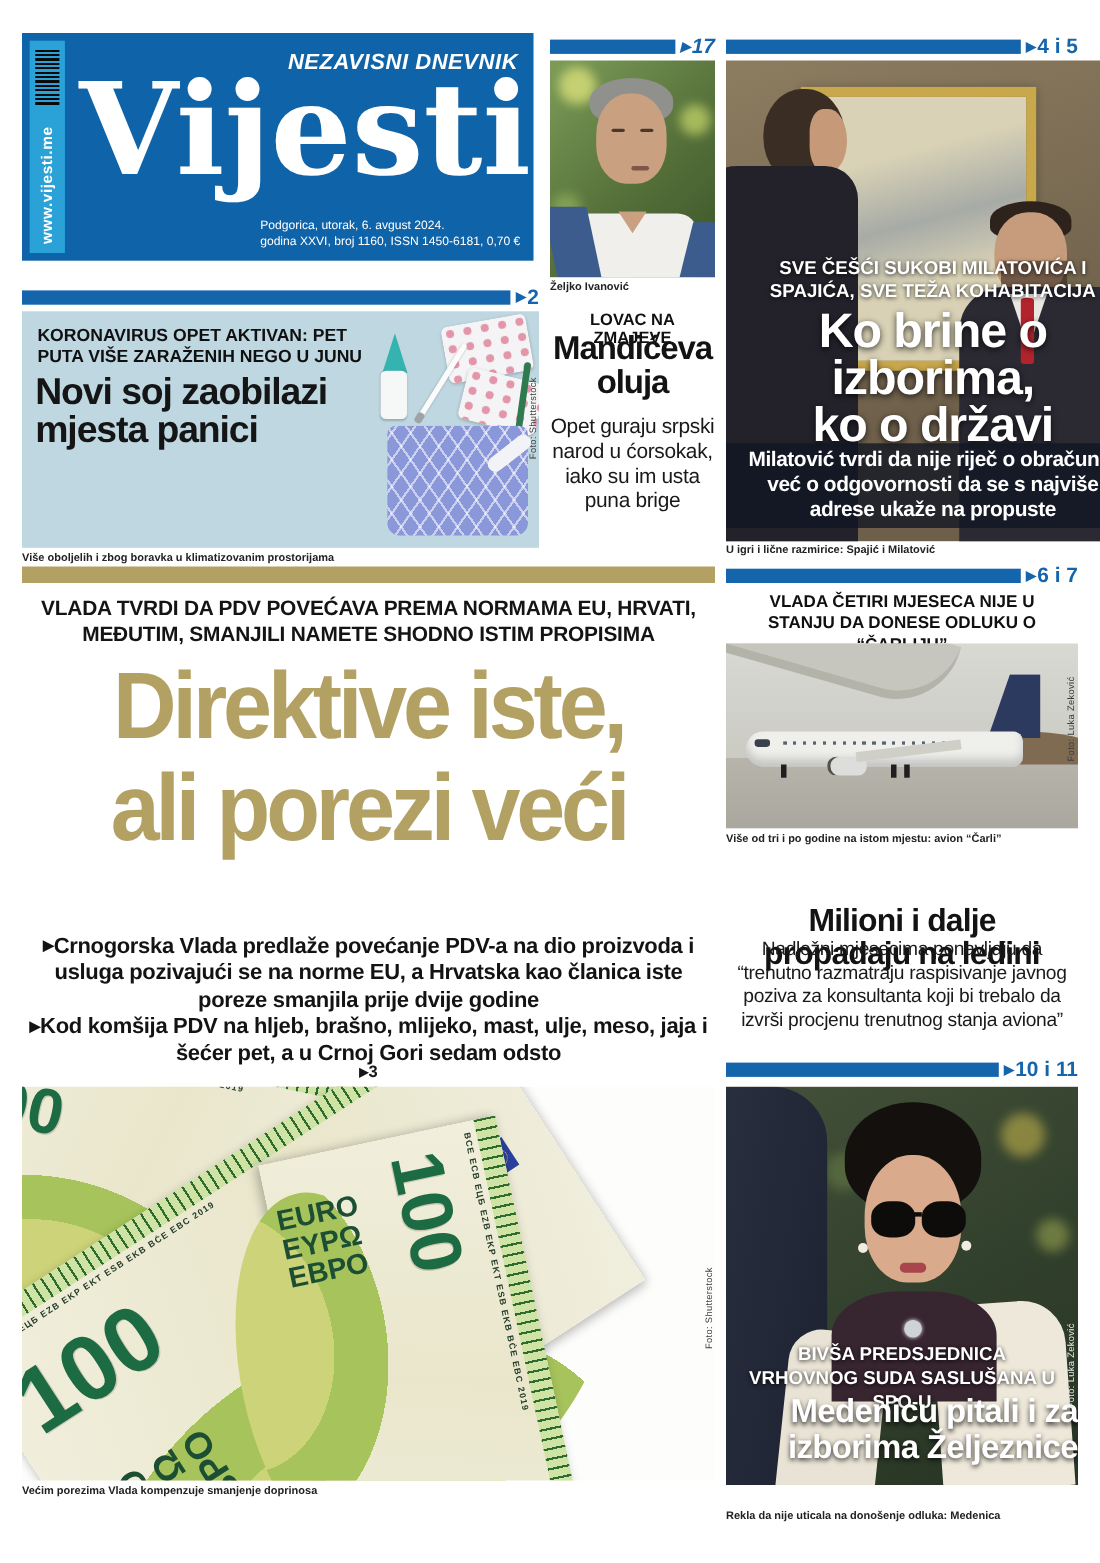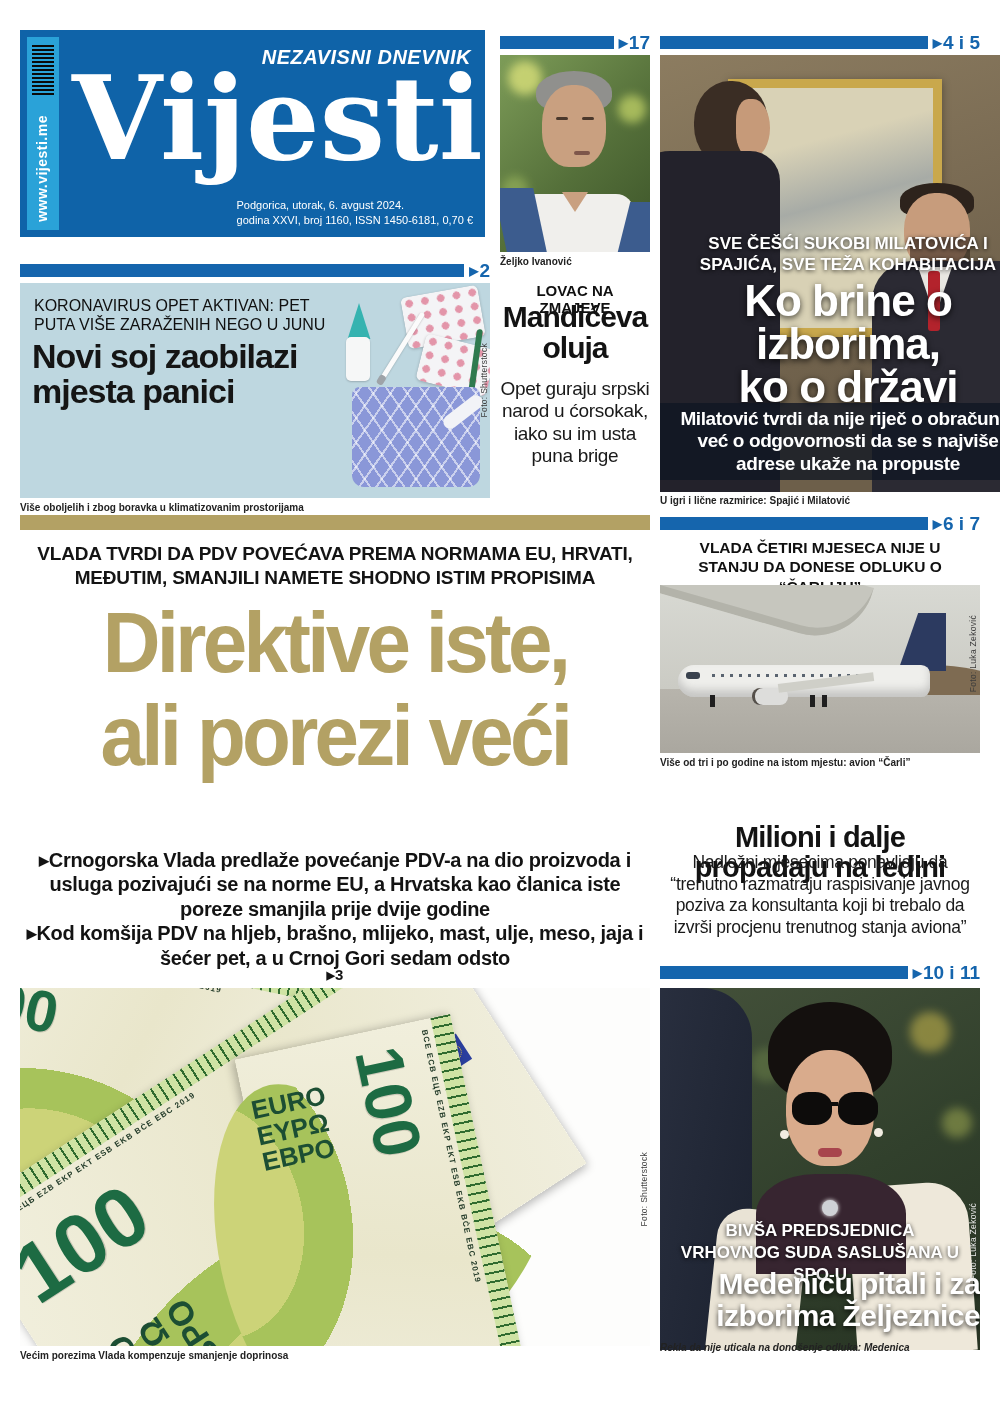--- a/index.html
+++ b/index.html
@@ -25,21 +25,21 @@
   .pagebar .bar{flex:1;height:13px;background:#1565ad;}
   .pagebar .num{color:#1565ad;font-weight:800;font-size:19px;white-space:nowrap;line-height:1;}
   .pagebar .num .arr{font-size:12px;vertical-align:2px;margin-right:1px;}
 
   .caption{font-size:10px;font-weight:600;color:#222;}
   .vcredit{position:absolute;writing-mode:vertical-rl;transform:rotate(180deg);
       font-size:8.5px;color:#3c3c3c;letter-spacing:.3px;}
 
   
   .covid-panel{left:20px;top:283px;width:470px;height:215px;background:#bed7e0;overflow:hidden;}
-  .covid-kicker{position:absolute;left:14px;top:13px;font-size:16px;font-weight:400;line-height:1.2;color:#101010;}
+  .covid-kicker{position:absolute;left:14px;top:13px;font-size:16px;font-weight:700;line-height:1.2;color:#101010;}
   .covid-headline{position:absolute;left:12px;top:56px;font-size:34px;font-weight:800;line-height:1.04;
       letter-spacing:-1px;color:#151515;}
   .covid-caption{left:20px;top:502px;}
 
   
   .basket-art{position:absolute;right:6px;top:6px;width:152px;height:200px;}
   .blister{position:absolute;background:#f4f4f6;border-radius:6px;
       background-image:radial-gradient(circle,#e395a9 3.5px,rgba(0,0,0,0) 4px);background-size:16px 14px;
       box-shadow:0 1px 3px rgba(0,0,0,.2);}
   .thermo{position:absolute;width:5px;height:78px;background:#fbfbfb;border-radius:3px;box-shadow:0 1px 2px rgba(0,0,0,.25);}
@@ -162,41 +162,41 @@
   .md-ear1{position:absolute;left:120px;top:142px;width:9px;height:9px;background:#f1ece2;border-radius:50%;}
   .md-ear2{position:absolute;left:214px;top:140px;width:9px;height:9px;background:#f1ece2;border-radius:50%;}
   .md-top{position:absolute;left:96px;top:186px;width:150px;height:100px;background:#372530;border-radius:40% 40% 0 0;}
   .md-brooch{position:absolute;left:162px;top:212px;width:16px;height:16px;background:#cfd2d6;border-radius:50%;box-shadow:0 0 4px #fff;}
   .md-jkt-l{position:absolute;left:52px;top:222px;width:90px;height:150px;background:#e9e3d5;border-radius:30px 10px 0 0;transform:rotate(6deg);}
   .md-jkt-r{position:absolute;right:8px;top:196px;width:120px;height:170px;background:#eee8da;border-radius:14px 40px 0 0;transform:rotate(-4deg);}
   .md-kicker{position:absolute;left:0;top:232px;width:100%;text-align:center;color:#fff;font-weight:800;
       font-size:17px;line-height:1.3;text-shadow:0 1px 4px rgba(0,0,0,.85);}
   .md-headline{position:absolute;left:0;top:280px;width:100%;text-align:right;color:#fff;font-weight:800;
       font-size:30px;line-height:1.06;letter-spacing:-.6px;text-shadow:0 2px 5px rgba(0,0,0,.8);}
-  .medenica-caption{left:660px;top:1342px;width:310px;font-style:italic;}
+  .medenica-caption{left:660px;top:1373px;width:310px;}
 </style>
 </head>
 <body>
 
 <div class="page">
 
   <div class="abs masthead">
     <div class="mh-strip">
       <div class="mh-barcode"></div>
       <div class="mh-url">www.vijesti.me</div>
     </div>
     <div class="mh-tagline">NEZAVISNI DNEVNIK</div>
     <div class="mh-logo">Vijesti</div>
     <div class="mh-date">
       <div>Podgorica, utorak, 6. avgust 2024.</div>
       <div>godina XXVI, broj 1160, ISSN 1450-6181, 0,70 €</div>
     </div>
   </div>
 
-  <div class="abs pagebar" style="left:500px;top:33px;width:150px;">
+  <div class="abs pagebar" style="left:500px;top:33px;width:150px;font-style:italic;">
     <div class="bar"></div>
     <div class="num"><span class="arr">▶</span><span>17</span></div>
   </div>
   <div class="abs mandic-photo">
     <div class="spot" style="top:6px;left:8px;width:34px;height:34px;background:#d9e07a;opacity:.8;"></div>
     <div class="spot" style="top:40px;right:4px;width:28px;height:28px;background:#c9d96a;opacity:.7;"></div>
     <div class="spot" style="bottom:50px;left:2px;width:26px;height:26px;background:#94b05a;opacity:.7;"></div>
     <div class="zj-hair"></div>
     <div class="zj-face"></div>
     <div class="zj-eye" style="top:62px;left:56px;"></div>

